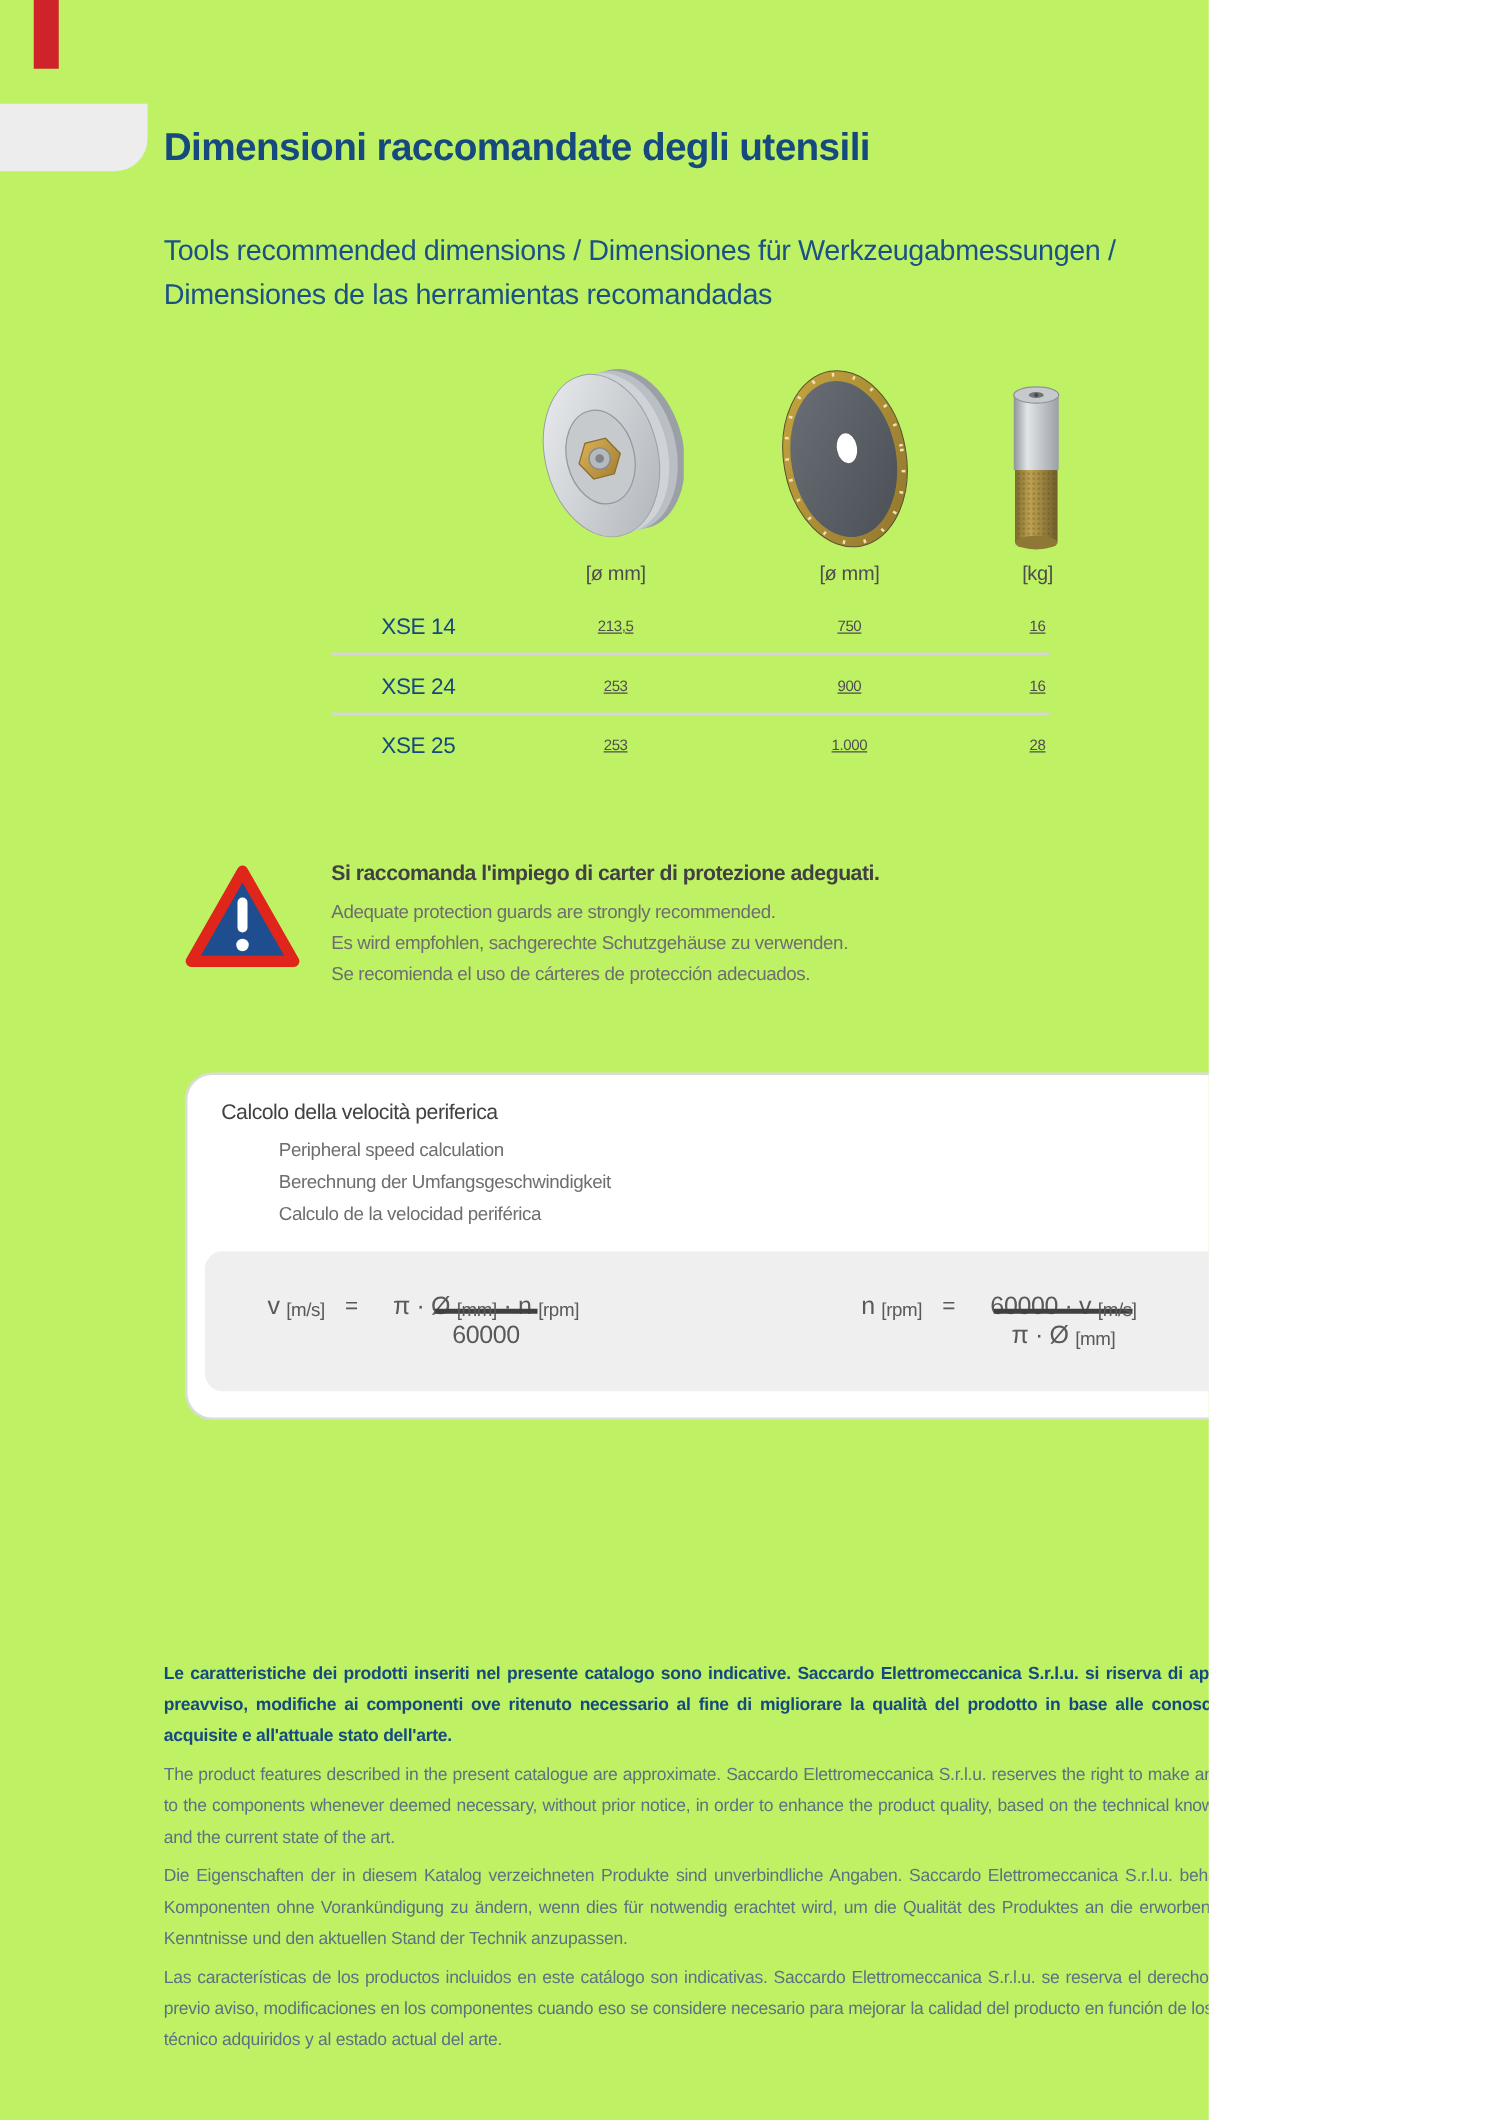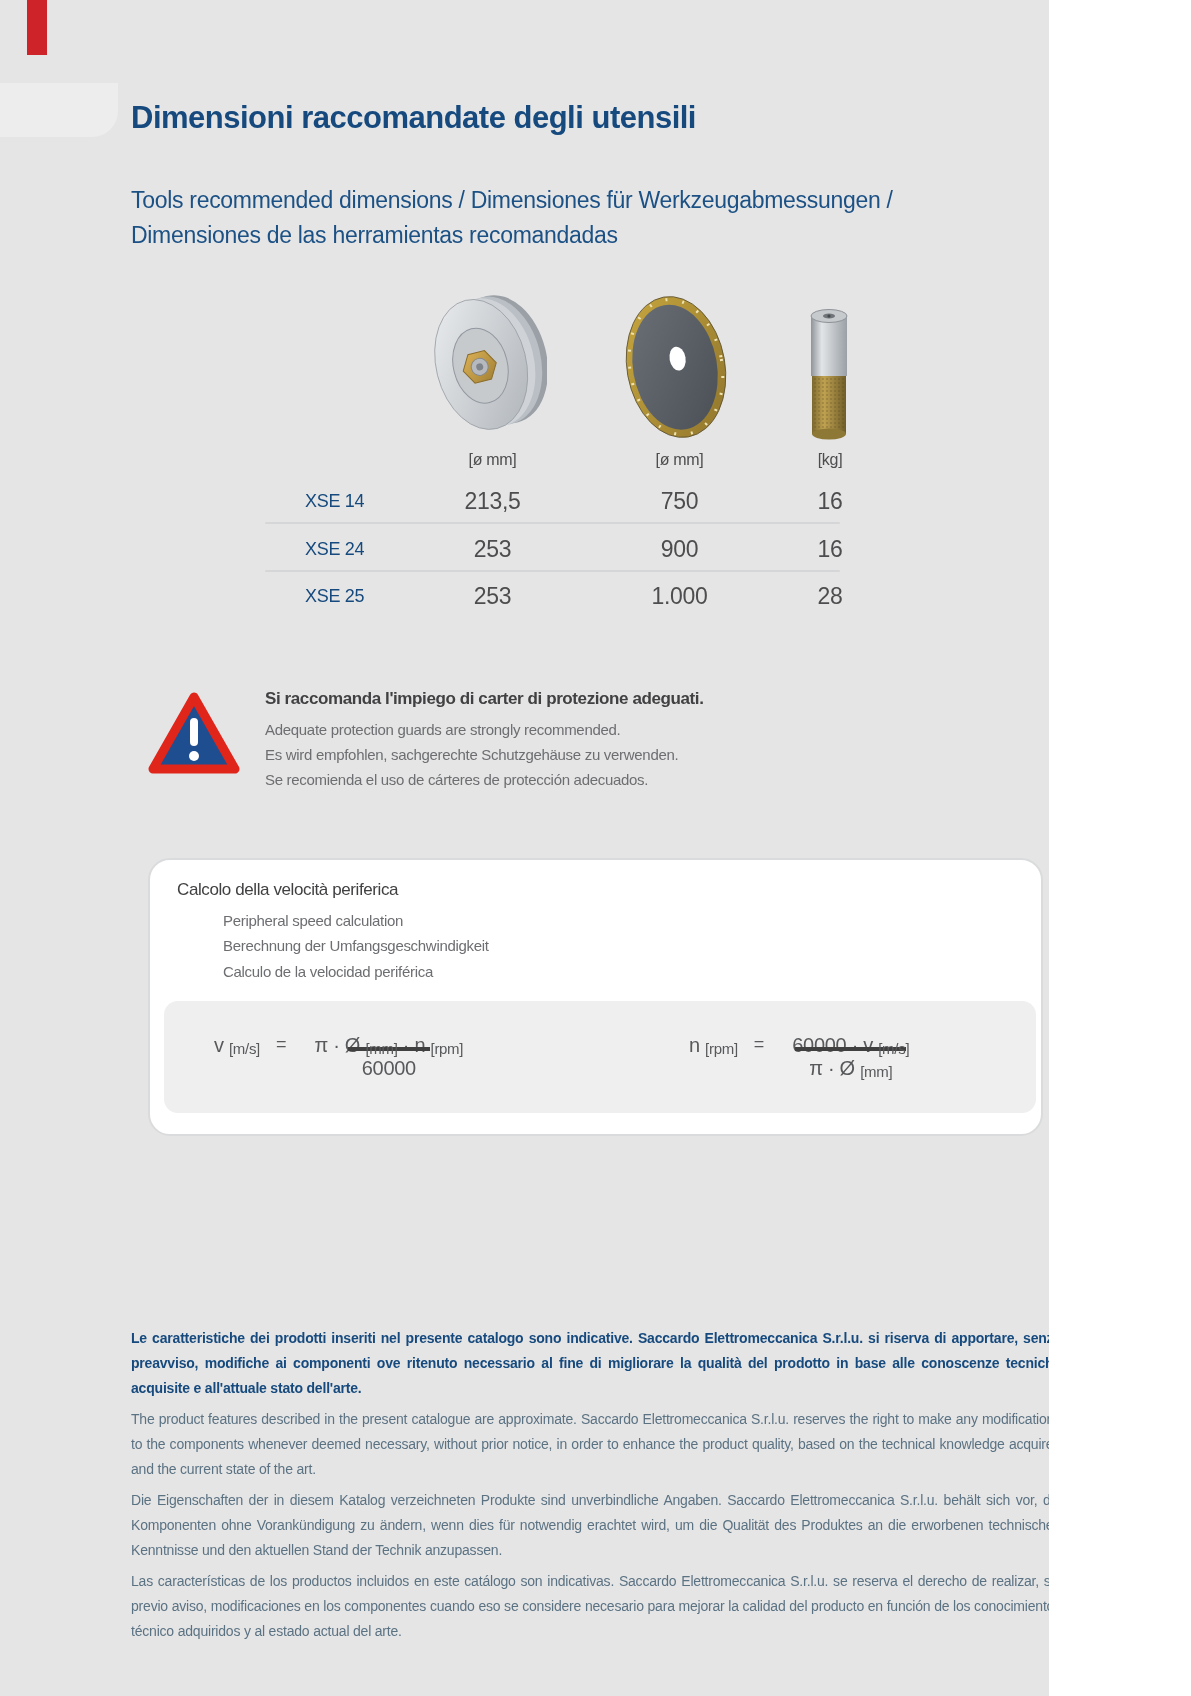--- a/index.html
+++ b/index.html
@@ -1,21 +1,22 @@
 <!DOCTYPE html>
 <html><head>
 <meta charset="utf-8">
 <style>
   html,body{margin:0;padding:0;background:#ffffff;}
   .page{
     position:relative;
-    width:1049px;height:1696px;
-    background:#e5e5e5;
+    width:943px;height:1696px;
+    background:#bef264;
     font-family:"Liberation Sans", sans-serif;
     overflow:hidden;
+    padding-left:24px;
   }
   
   .red-mark{position:absolute;left:27px;top:0;width:20px;height:55px;background:#cd2329;}
   .side-tab{position:absolute;left:0;top:83px;width:118px;height:54px;background:#ededee;border-radius:0 0 26px 0;}
 
   
   .title{
     position:absolute;left:131px;top:100px;width:900px;
     font-size:31px;font-weight:bold;color:#164a7e;letter-spacing:-0.5px;
   }
@@ -23,21 +24,21 @@
     position:absolute;left:131px;top:183px;width:950px;
     font-size:23px;color:#1c5185;letter-spacing:-0.3px;line-height:35px;
   }
 
   
   .prod{position:absolute;}
 
   
   .th,.td{position:absolute;text-align:center;color:#4d4d4f;letter-spacing:-0.3px;}
   .th{font-size:16px;height:20px;line-height:20px;}
-  .td{font-size:23px;height:22px;line-height:22px;}
+  .td{font-size:12px;height:22px;line-height:22px;text-decoration:underline;}
   .model{position:absolute;left:305px;font-size:18px;font-weight:normal;color:#164a7e;height:22px;line-height:22px;letter-spacing:-0.3px;}
   .col1{left:425px;width:135px;}
   .col2{left:612px;width:135px;}
   .col3{left:780px;width:100px;}
   .rule{position:absolute;left:265px;width:575px;height:2px;background:#d5d6d8;border-radius:1px;}
 
   
   .warn-icon{position:absolute;left:148px;top:690px;}
   .warn-text{position:absolute;left:265px;top:689px;width:640px;}
   .warn-it{font-size:17px;font-weight:bold;color:#414042;letter-spacing:-0.4px;margin-bottom:8px;}

